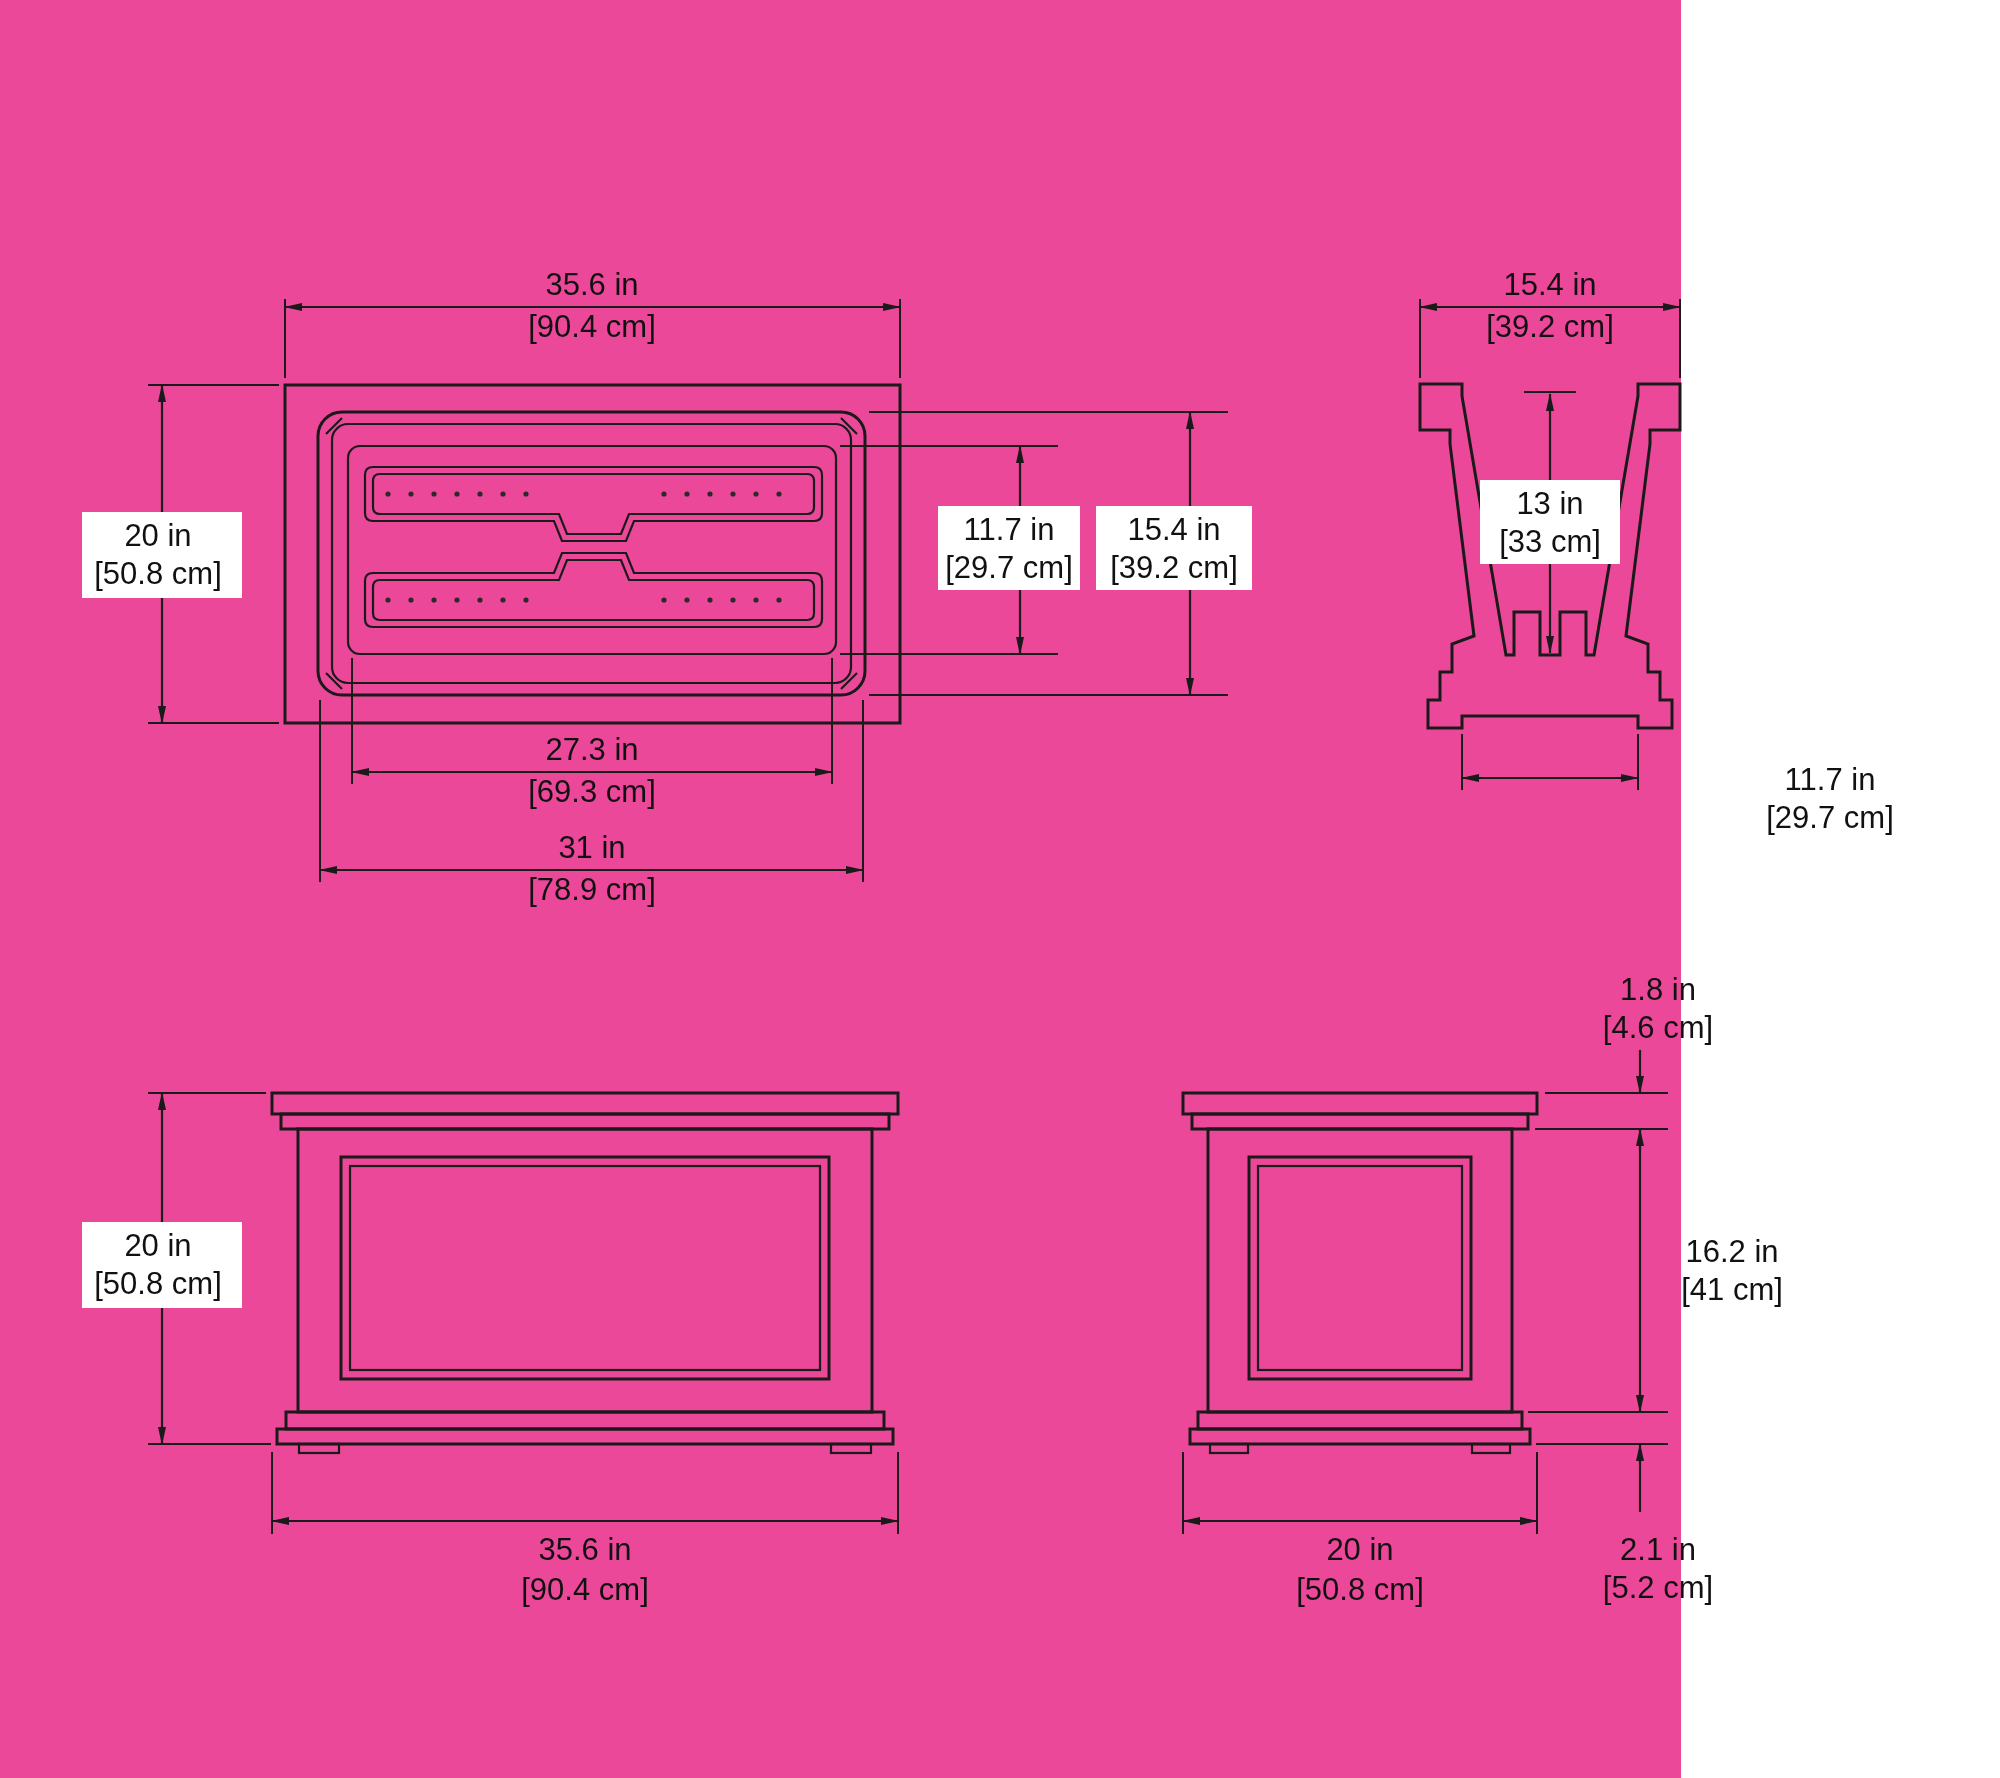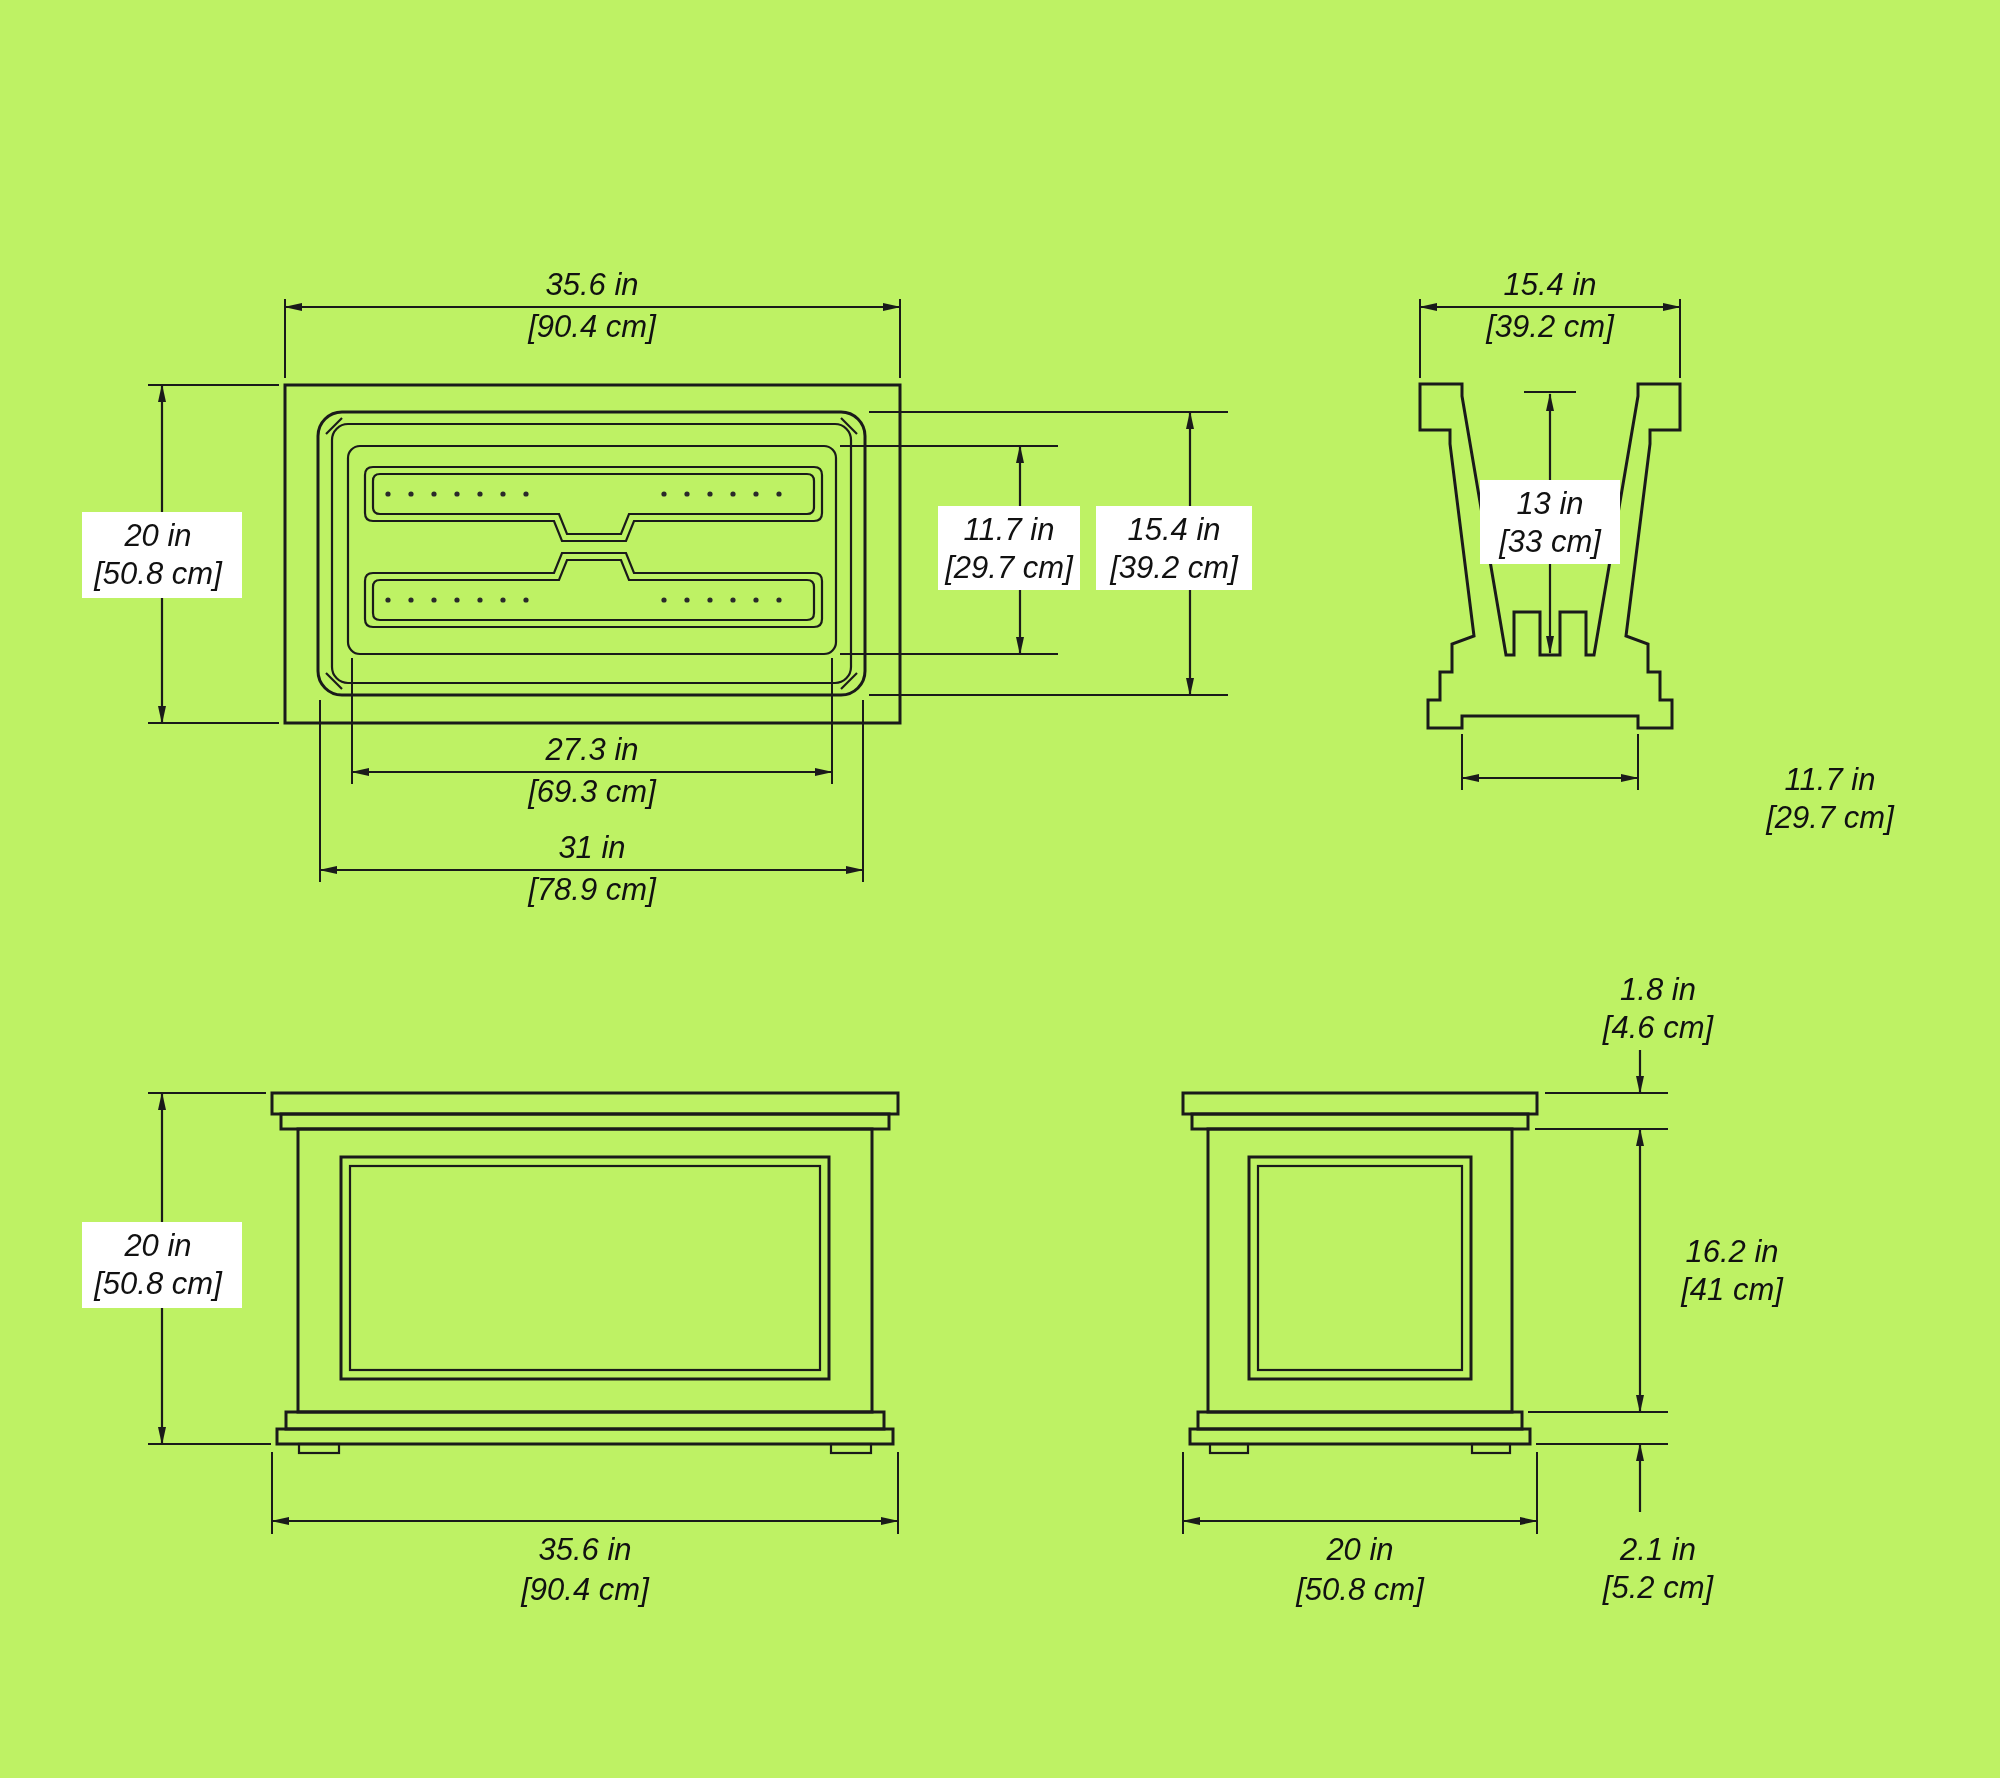--- a/index.html
+++ b/index.html
@@ -1,22 +1,21 @@
 <!DOCTYPE html>
 <html><head>
 <meta charset="utf-8">
 <style>
   html, body { margin: 0; padding: 0; background: #ffffff; }
   .canvas {
     position: relative;
-    width: 2000px;
+    width: 1681px;
     height: 1778px;
-    background: #bef264;
+    background: #ec4899;
     font-family: "Liberation Sans", sans-serif;
-    font-style: italic;
   }
   svg text {
     font-family: "Liberation Sans", sans-serif;
     font-size: 31px;
     fill: #111111;
     text-anchor: middle;
   }
   .outline  { fill: none; stroke: #1a1a1a; stroke-width: 3;   stroke-linejoin: miter; }
   .thin     { fill: none; stroke: #1a1a1a; stroke-width: 2.2; }
   .dim      { fill: none; stroke: #1a1a1a; stroke-width: 2.2; }

